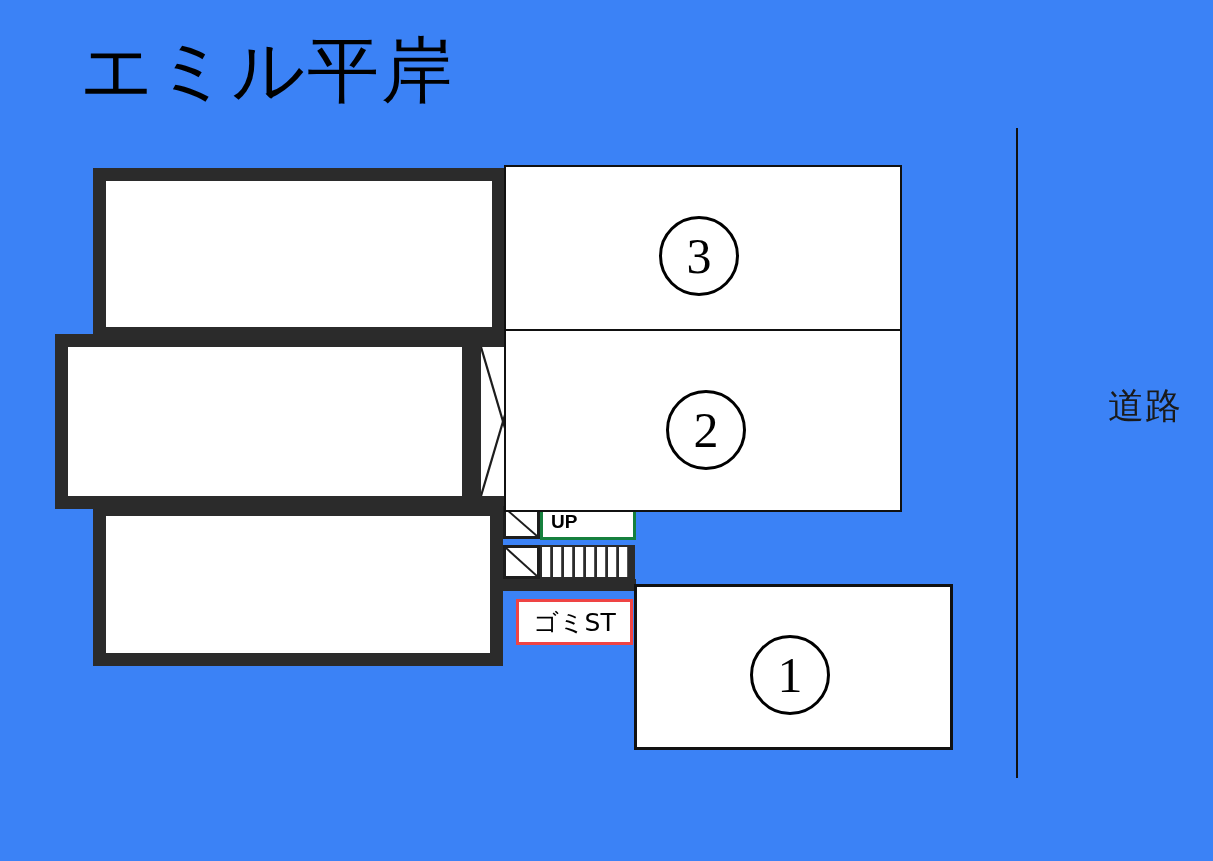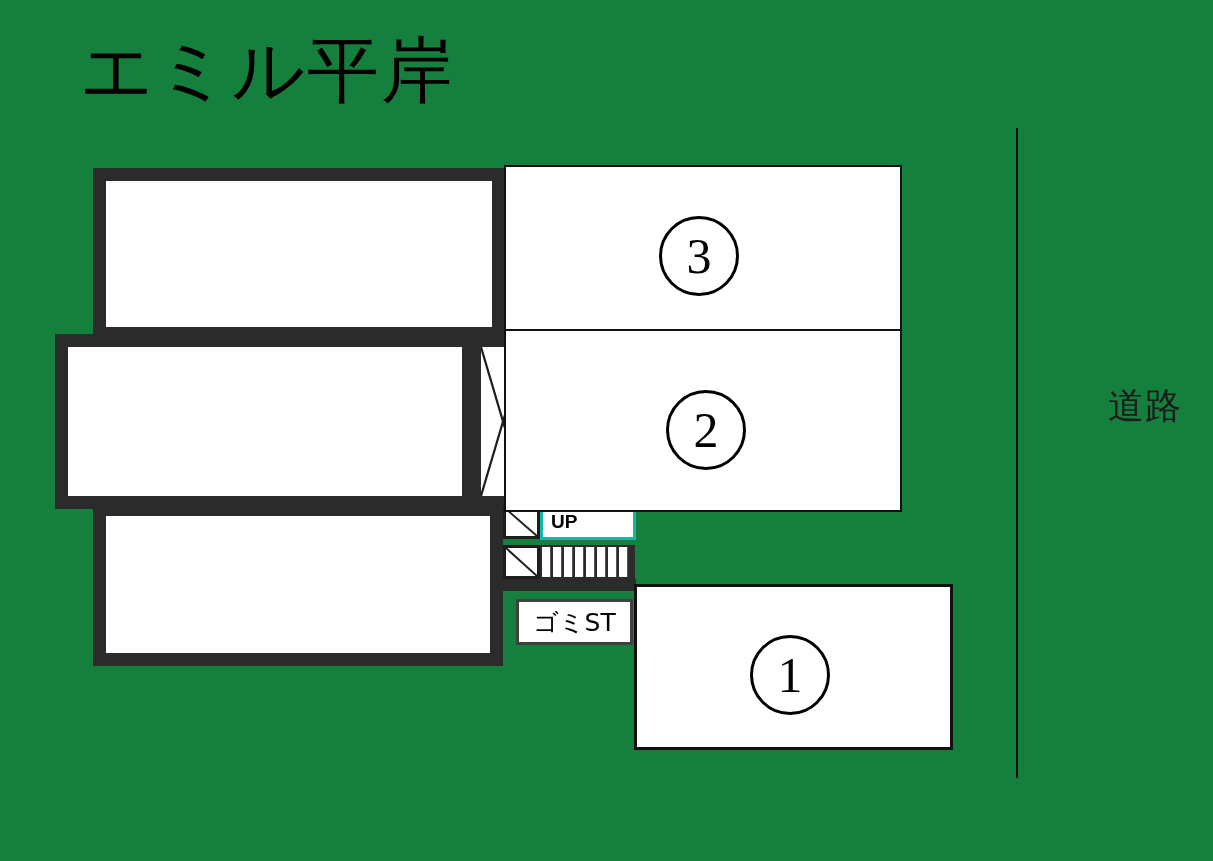--- a/index.html
+++ b/index.html
@@ -9,21 +9,21 @@
     background: #ffffff;
   }
   body {
     font-family: "Liberation Sans", "DejaVu Sans", sans-serif;
     color: #000000;
   }
   #plan-root {
     position: relative;
     width: 1213px;
     height: 861px;
-    background: #15803d;
+    background: #3b82f6;
     overflow: hidden;
   }
   #plan-title {
     position: absolute;
     left: 80px;
     top: 34px;
     font-size: 72px;
     line-height: 1;
     letter-spacing: 2px;
     font-family: "DejaVu Sans", "Liberation Sans", sans-serif;
@@ -95,21 +95,21 @@
   }
   #stair-treads svg { display: block; width: 100%; height: 100%; }
 
   #up-box {
     position: absolute;
     left: 540px;
     top: 503px;
     width: 96px;
     height: 37px;
     box-sizing: border-box;
-    border: 3px solid #14b8a6;
+    border: 3px solid #15803d;
     background: #fff;
   }
   #up-label {
     position: absolute;
     left: 8px;
     top: 6px;
     font-size: 19px;
     font-weight: 700;
     line-height: 1;
     font-family: "Liberation Sans", sans-serif;
@@ -125,21 +125,21 @@
   }
 
   
   #gomi-box {
     position: absolute;
     left: 516px;
     top: 599px;
     width: 117px;
     height: 46px;
     box-sizing: border-box;
-    border: 3px solid #404040;
+    border: 3px solid #ef4444;
     background: #fff;
     display: flex;
     align-items: center;
     justify-content: center;
   }
   #gomi-label {
     font-size: 25px;
     line-height: 1;
     letter-spacing: 0px;
     font-family: "DejaVu Sans", "Liberation Sans", sans-serif;

